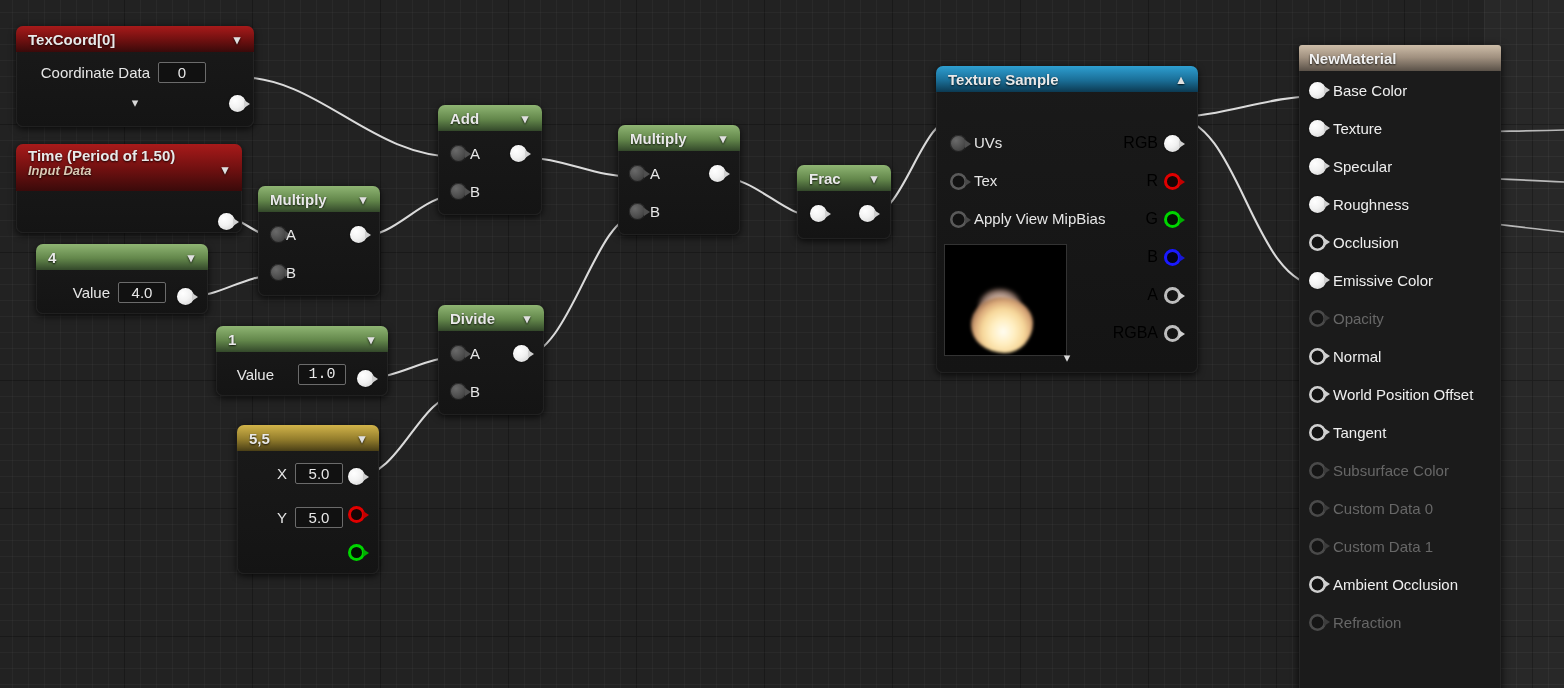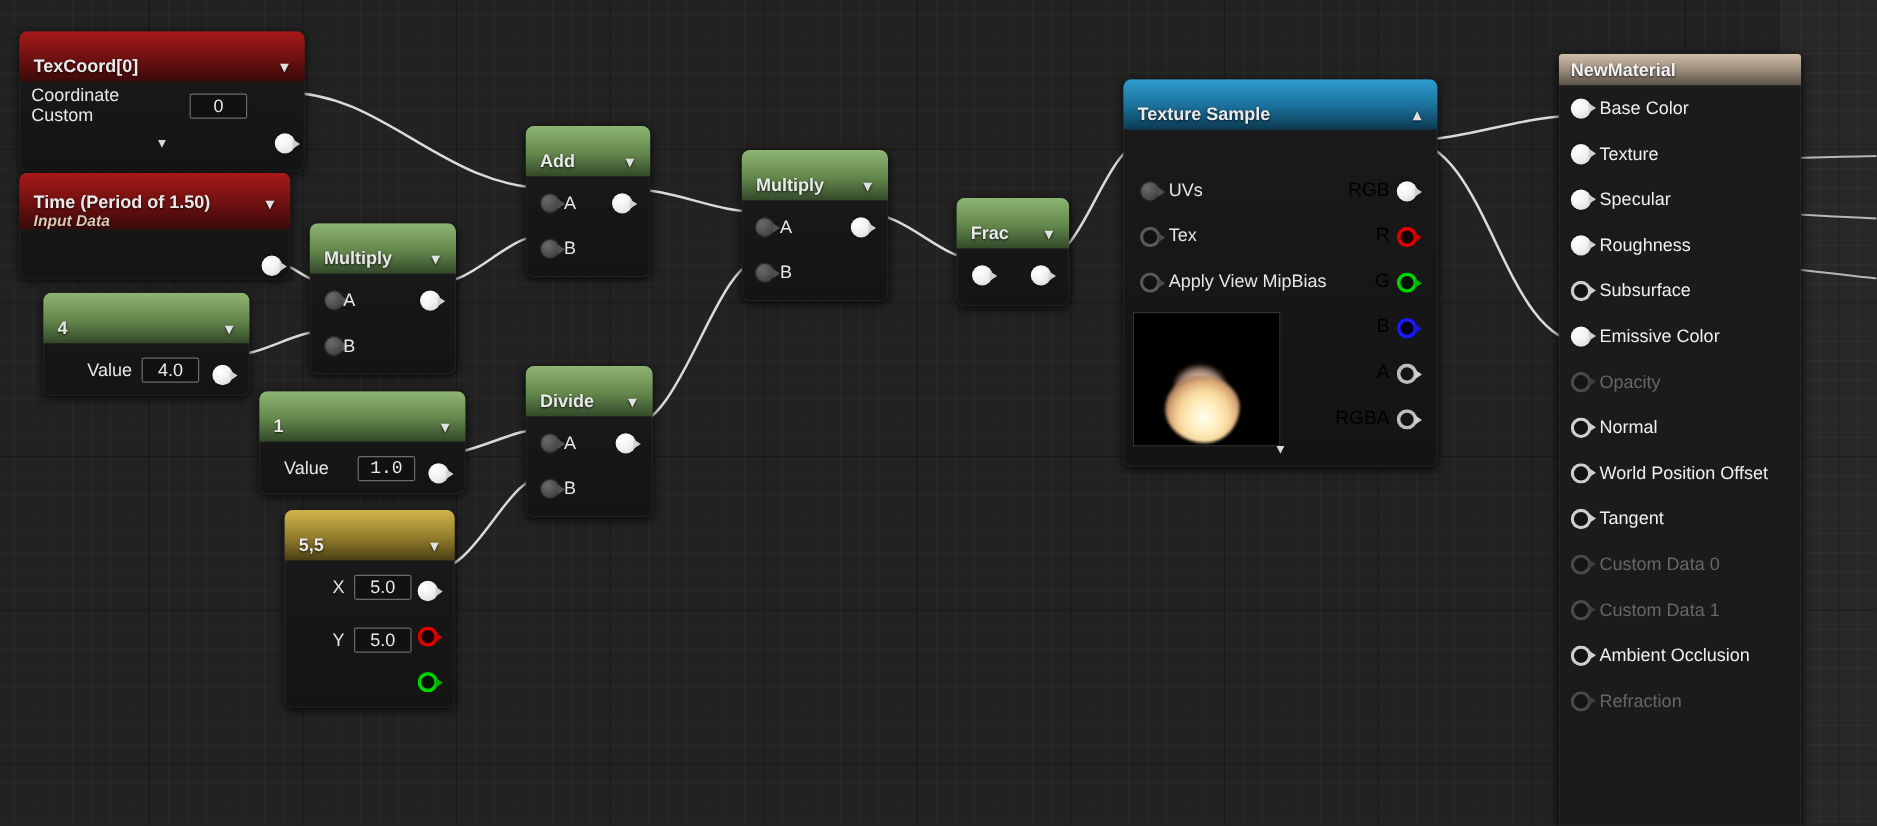--- a/index.html
+++ b/index.html
@@ -22,31 +22,31 @@
 
   svg#wires{position:absolute;left:0;top:0;width:1564px;height:688px;pointer-events:none;}
   svg#wires path{fill:none;stroke:#e8e8e8;stroke-width:2.1;opacity:.93;}
   svg#wires path.thin{stroke-width:1.7;opacity:.75;}
 
   .node{position:absolute;border-radius:7px;
     background:linear-gradient(to bottom,#1a1a1a 0%,#141414 100%);
     box-shadow:0 2px 7px rgba(0,0,0,.75), inset 0 0 0 1px rgba(255,255,255,.055);
     overflow:hidden;}
   .node .hdr{position:relative;height:26px;display:flex;align-items:center;
-    padding:16px 8px 0 12px;font-size:15px;font-weight:bold;color:#e9e9e9;
+    padding:0 8px 0 12px;font-size:15px;font-weight:bold;color:#e9e9e9;
     text-shadow:0 1px 2px rgba(0,0,0,.85);gap:20px;}
   .node .hdr .ttl{flex:1;white-space:nowrap;overflow:hidden;}
   .node .hdr .chev{width:18px;text-align:center;color:#e0e0e0;font-size:13px;line-height:1;}
   .node .body{position:relative;}
 
   .hdr.red{background:linear-gradient(to bottom,#a81a1a 0%,#6e1010 55%,#3a0a0a 100%);}
   .hdr.green{background:linear-gradient(to bottom,#8fb573 0%,#63874b 55%,#33482a 100%);}
   .hdr.gold{background:linear-gradient(to bottom,#d2b44a 0%,#937d2c 55%,#4a3f16 100%);}
   .hdr.blue{background:linear-gradient(to bottom,#2e9fd1 0%,#1a6e97 55%,#0c3a52 100%);justify-content:space-between;}
-  .hdr.tall{height:44px;align-items:flex-end;padding-top:3px;}
+  .hdr.tall{height:44px;align-items:flex-start;padding-top:3px;}
   .hdr.tall .col{display:flex;flex-direction:column;flex:1;}
   .hdr .sub{font-size:13px;font-style:italic;font-weight:bold;color:#d9c9b4;margin-top:-1px;}
 
   .row{position:relative;display:flex;align-items:center;height:38px;padding:0 10px;}
   .row .lbl{font-size:15px;color:#e6e6e6;}
   .vfield{display:inline-block;min-width:34px;padding:1px 6px;font-size:15px;color:#e8e8e8;
     border:1px solid #6b6b6b;background:#111;text-align:center;border-radius:2px;}
 
   
   .pin{position:absolute;width:17px;height:17px;border-radius:50%;}
@@ -127,21 +127,21 @@
     <path class="thin" d="M1321,210 C1400,210 1470,222 1564,232"></path>
   </svg>
 
   <div class="node" style="left:16px;top:26px;width:238px;">
     <div class="hdr red">
       <span class="ttl">TexCoord[0]</span>
       <span class="chev">▾</span>
     </div>
     <div class="body" style="height:75px;">
       <div class="row" style="height:40px;justify-content:flex-end;padding-right:48px;">
-        <span class="lbl">Coordinate Custom</span>
+        <span class="lbl">Coordinate Data</span>
         <span class="vfield" style="margin-left:8px;">0</span>
       </div>
       <div class="pin white" style="left:213px;top:43px;"></div>
       <div class="footchev">▾</div>
     </div>
   </div>
 
   <div class="node" style="left:16px;top:144px;width:226px;">
     <div class="hdr red tall">
       <span class="col">
@@ -345,21 +345,21 @@
       <div class="mrow">
         <span class="pin white"></span>
         <span class="mlbl">Specular</span>
       </div>
       <div class="mrow">
         <span class="pin white"></span>
         <span class="mlbl">Roughness</span>
       </div>
       <div class="mrow">
         <span class="pin hollowlite"></span>
-        <span class="mlbl">Subsurface</span>
+        <span class="mlbl">Occlusion</span>
       </div>
       <div class="mrow">
         <span class="pin white"></span>
         <span class="mlbl">Emissive Color</span>
       </div>
       <div class="mrow">
         <span class="pin dimring"></span>
         <span class="mlbl dim">Opacity</span>
       </div>
       <div class="mrow">
@@ -369,20 +369,24 @@
       <div class="mrow">
         <span class="pin hollowlite"></span>
         <span class="mlbl">World Position Offset</span>
       </div>
       <div class="mrow">
         <span class="pin hollowlite"></span>
         <span class="mlbl">Tangent</span>
       </div>
       <div class="mrow">
         <span class="pin dimring"></span>
+        <span class="mlbl dim">Subsurface Color</span>
+      </div>
+      <div class="mrow">
+        <span class="pin dimring"></span>
         <span class="mlbl dim">Custom Data 0</span>
       </div>
       <div class="mrow">
         <span class="pin dimring"></span>
         <span class="mlbl dim">Custom Data 1</span>
       </div>
       <div class="mrow">
         <span class="pin hollowlite"></span>
         <span class="mlbl">Ambient Occlusion</span>
       </div>

